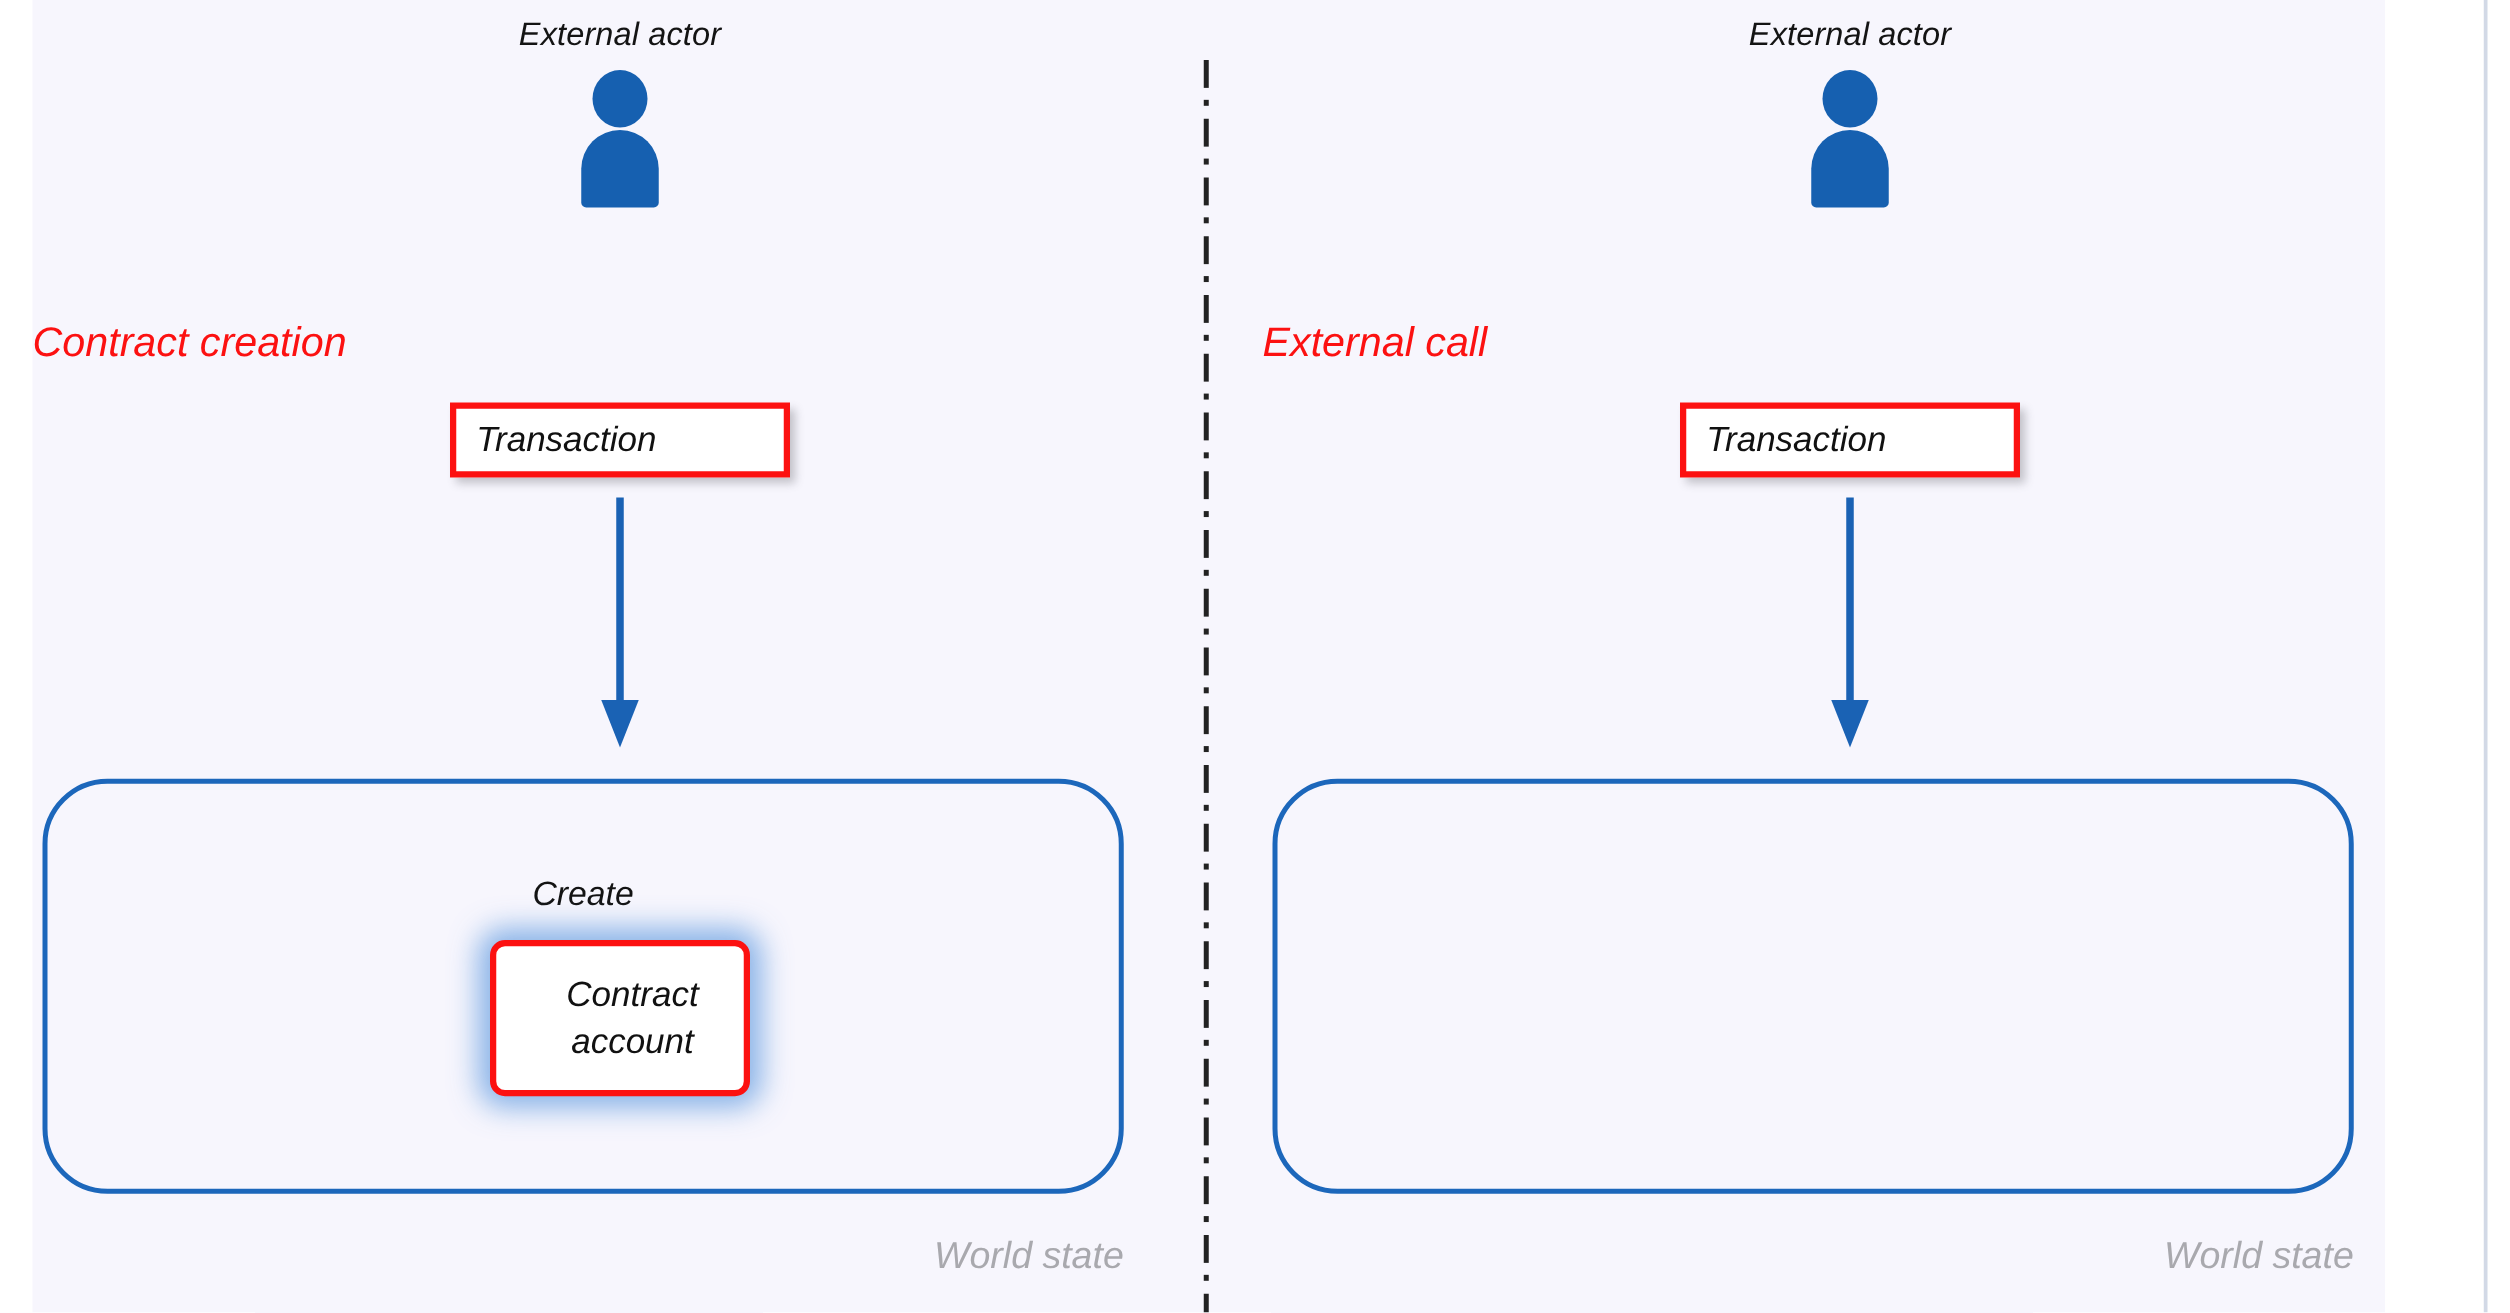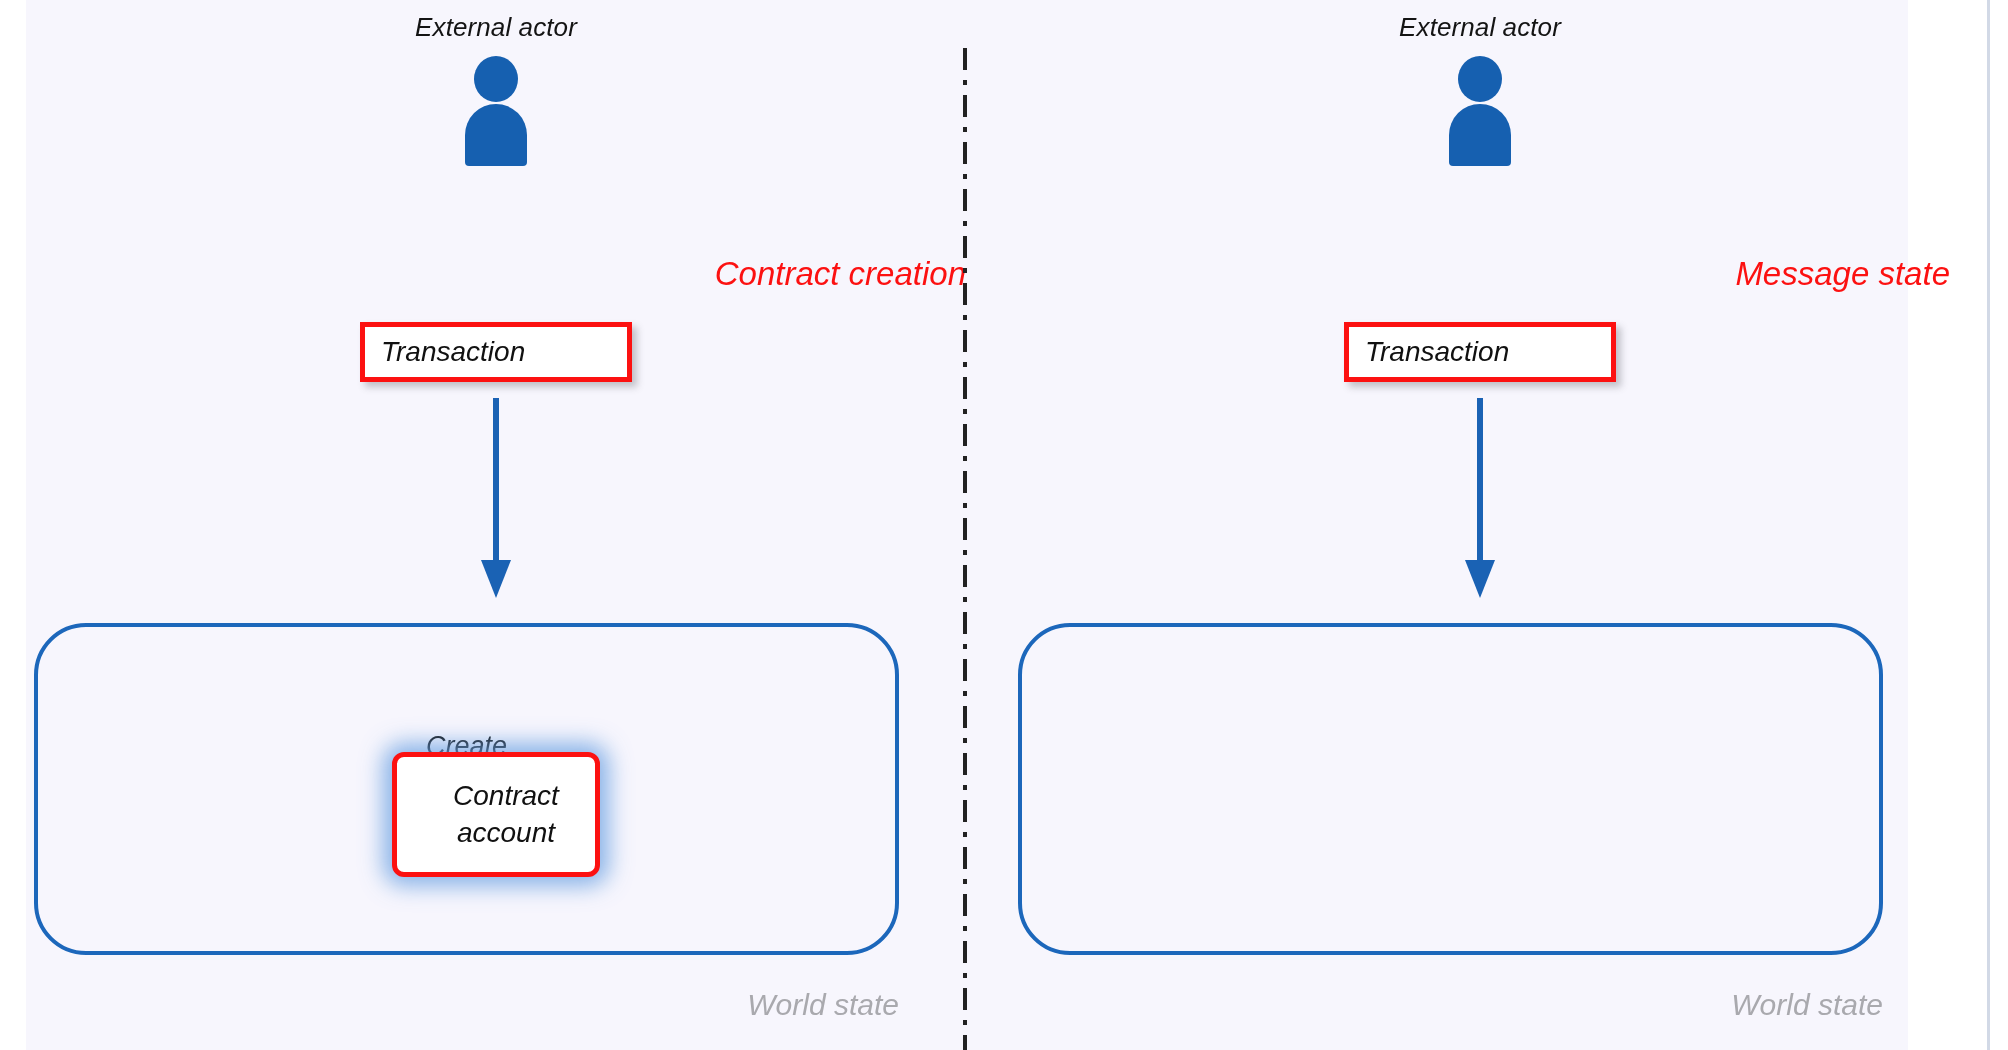--- a/index.html
+++ b/index.html
@@ -107,21 +107,21 @@
     background: #1660b0;
     border-radius: 31px 31px 4px 4px;
   }
 
   
   .flow-title {
     position: absolute;
     top: 255px;
     left: 0;
     width: 100%;
-    text-align: right;
+    text-align: left;
     font-size: 33px;
     color: #fc1111;
   }
 
   
   .tx-box {
     position: absolute;
     top: 322px;
     left: 50%;
     transform: translateX(-50%);
@@ -188,21 +188,20 @@
 
   
   .create-label {
     position: absolute;
     top: 700px;
     left: 8px;
     width: 865px;
     text-align: center;
     font-size: 27px;
     color: #131313;
-    margin-top: 31px;
   }
   .contract-account {
     position: absolute;
     top: 752px;
     left: 50%;
     transform: translateX(-50%);
     width: 208px;
     height: 125px;
     background: #ffffff;
     border: 5px solid #fc1111;
@@ -258,21 +257,21 @@
 
   <div class="panel panel-right">
 
     <div class="actor-caption">External actor</div>
 
     <div class="actor-icon">
       <div class="actor-head"></div>
       <div class="actor-body"></div>
     </div>
 
-    <div class="flow-title">Message state</div>
+    <div class="flow-title">External call</div>
 
     <div class="tx-box">Transaction</div>
 
     <div class="down-arrow">
       <div class="shaft"></div>
       <div class="head"></div>
     </div>
 
     <div class="world-state">
 

